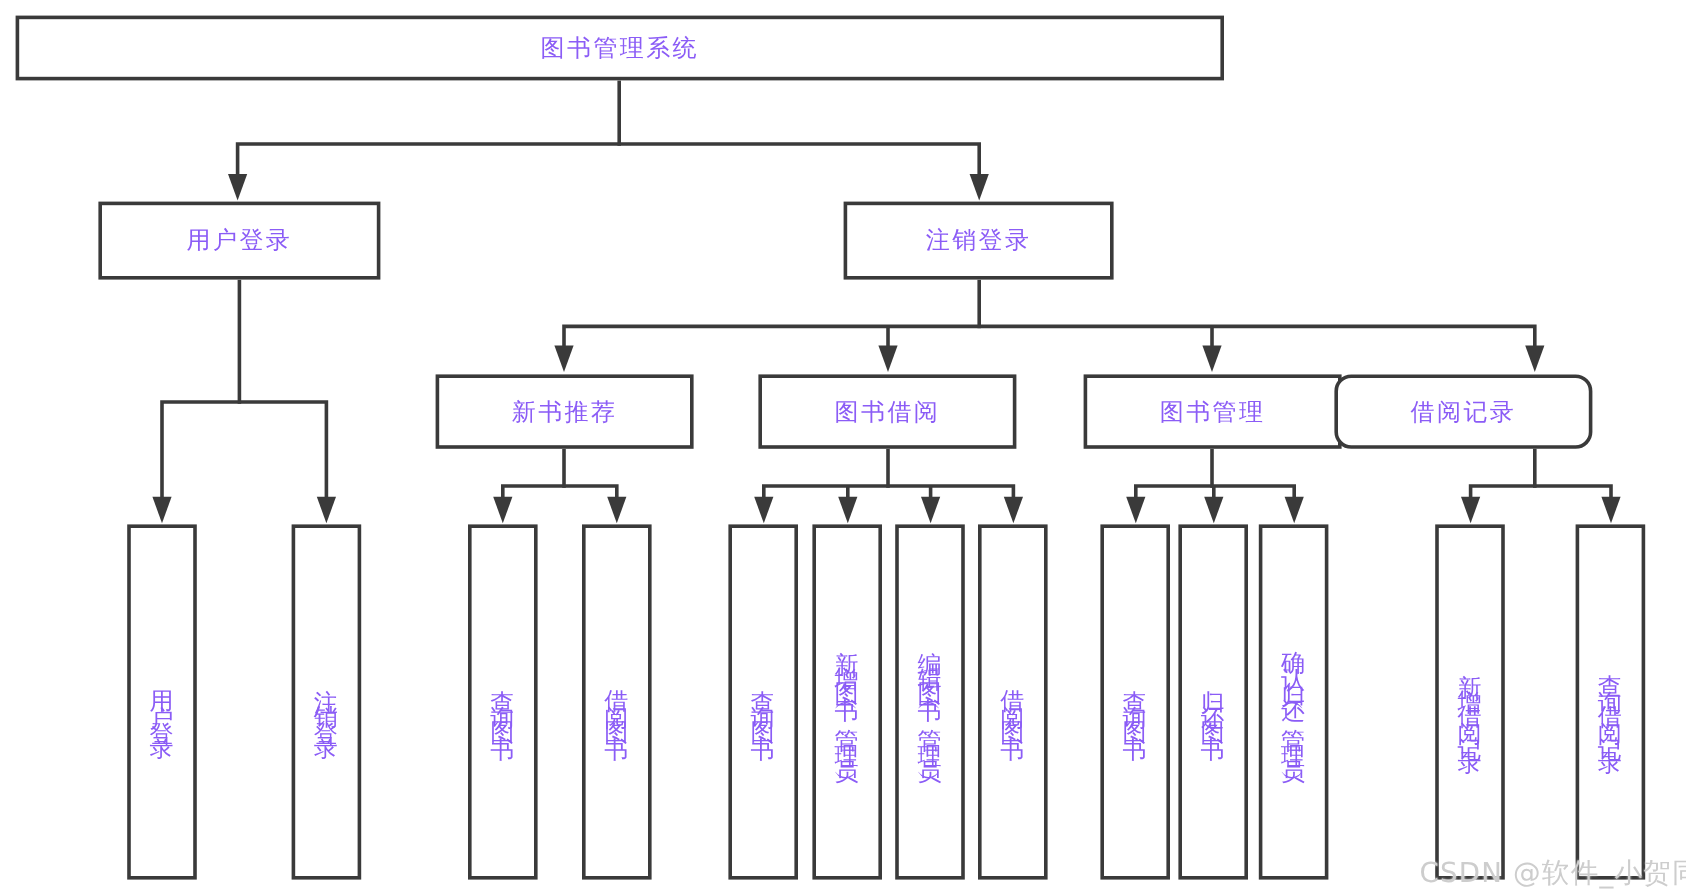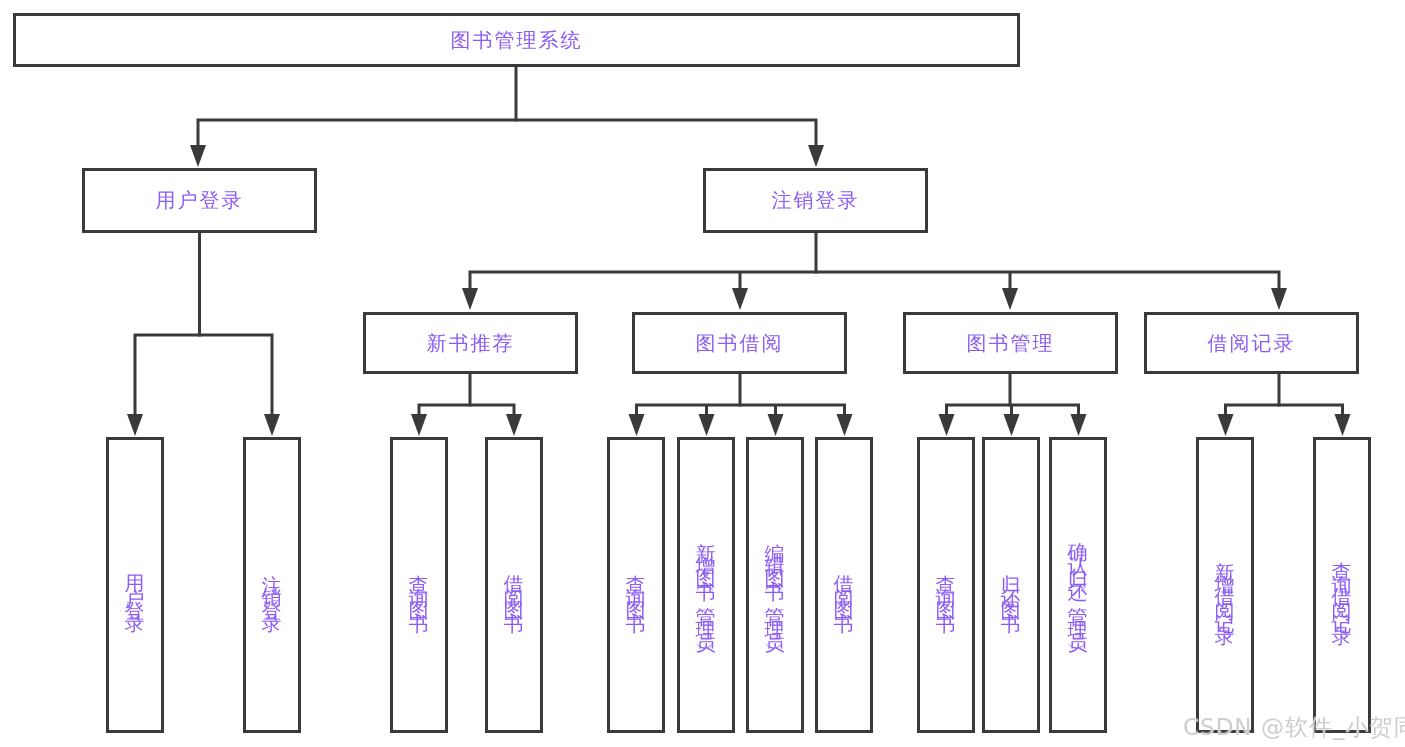--- a/index.html
+++ b/index.html
@@ -38,21 +38,21 @@
     white-space: nowrap;
   }
   
   .root-box   { left: 13px;  top: 13px;  width: 1007px; height: 54px; }
   .b-user     { left: 82px;  top: 168px; width: 235px;  height: 65px; }
   .b-book     { left: 703px; top: 168px; width: 225px;  height: 65px; }
   .l3         { top: 312px; width: 215px; height: 62px; }
   .l3-newbook { left: 363px; }
   .l3-borrow  { left: 632px; }
   .l3-current { left: 903px; }
-  .l3-record  { left: 1144px; }
+  .l3-record  { left: 1112px; border-radius: 14px; }
   
   .leaf { top: 437px; width: 58px; height: 296px; }
   .leaf span {
     writing-mode: vertical-rl;
     text-orientation: mixed;
     letter-spacing: 13px;
     line-height: 1;
     font-size: 20px;
     white-space: nowrap;
   }

